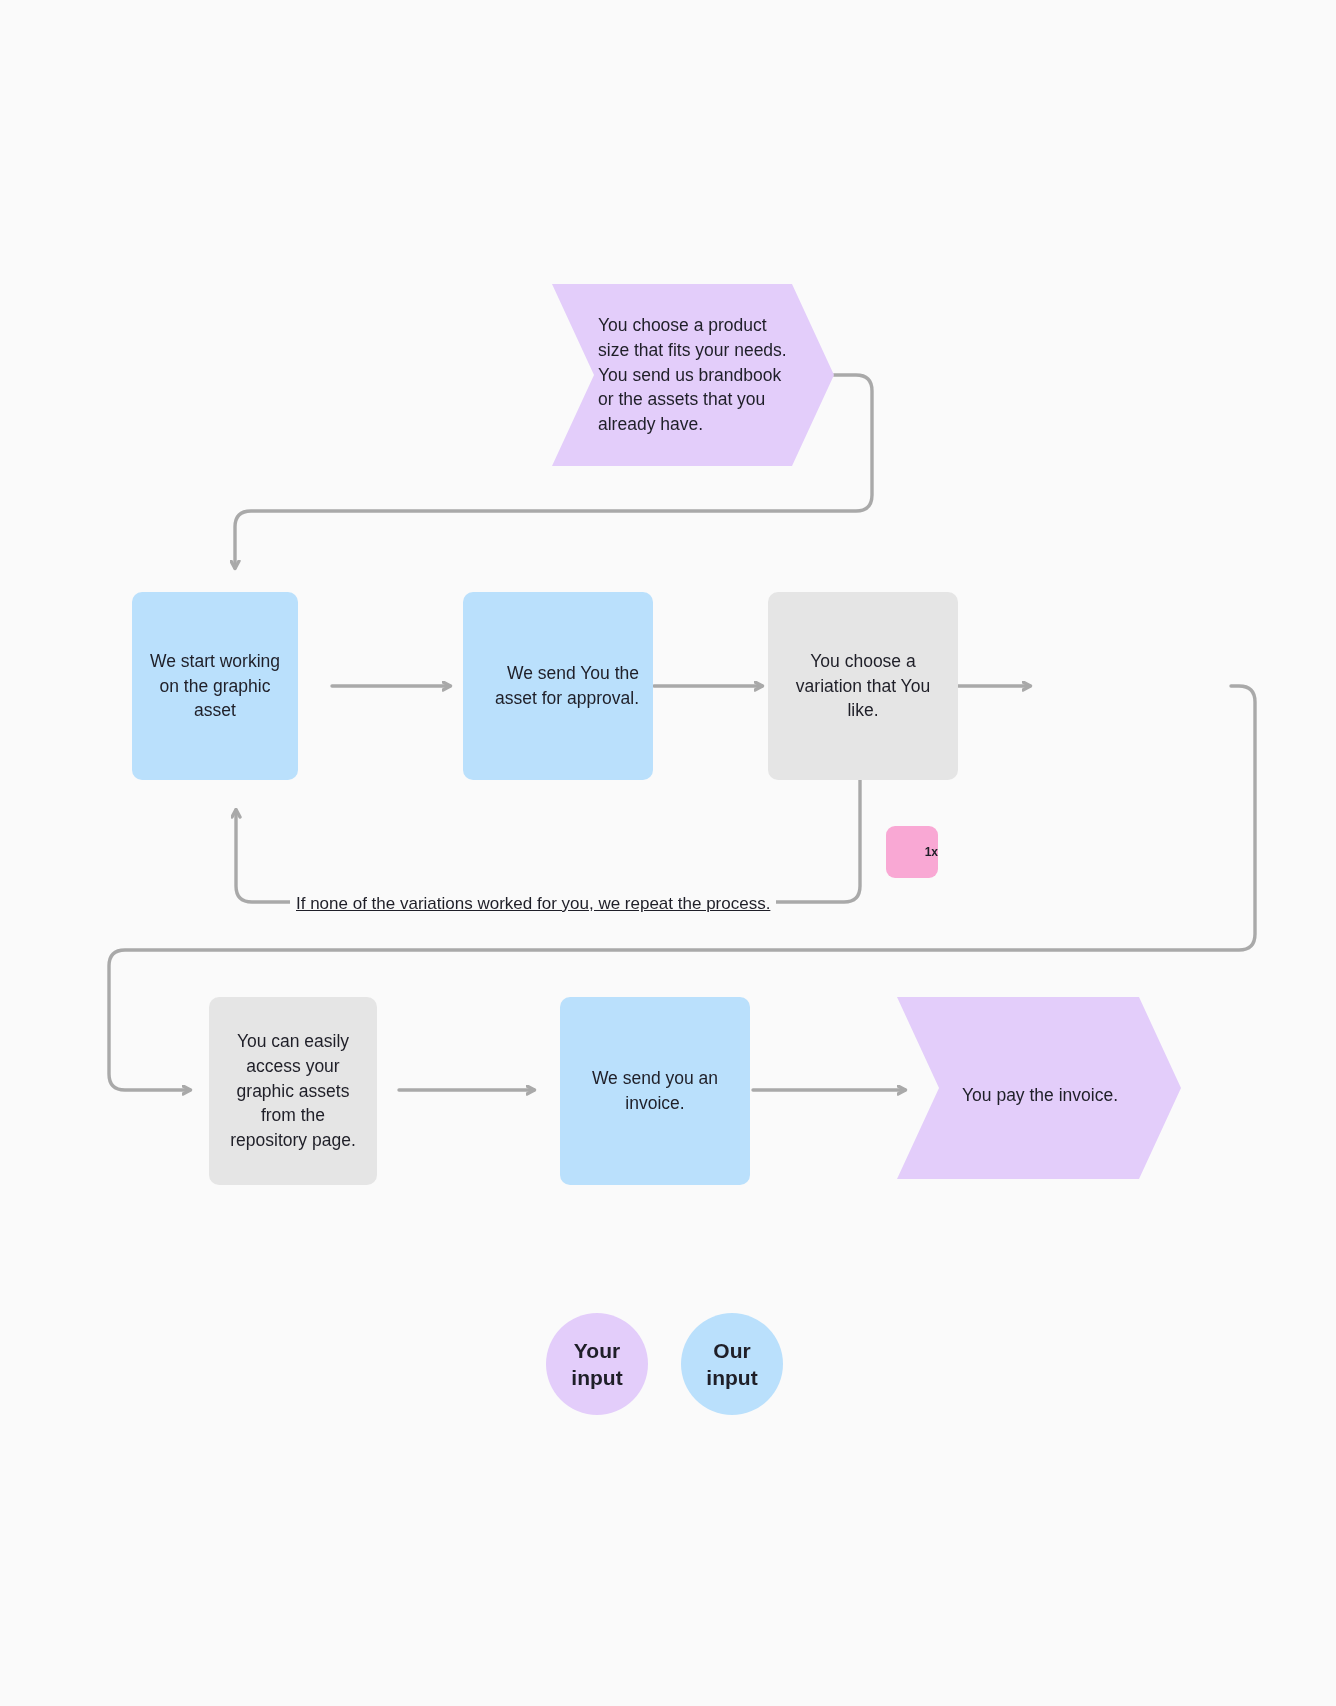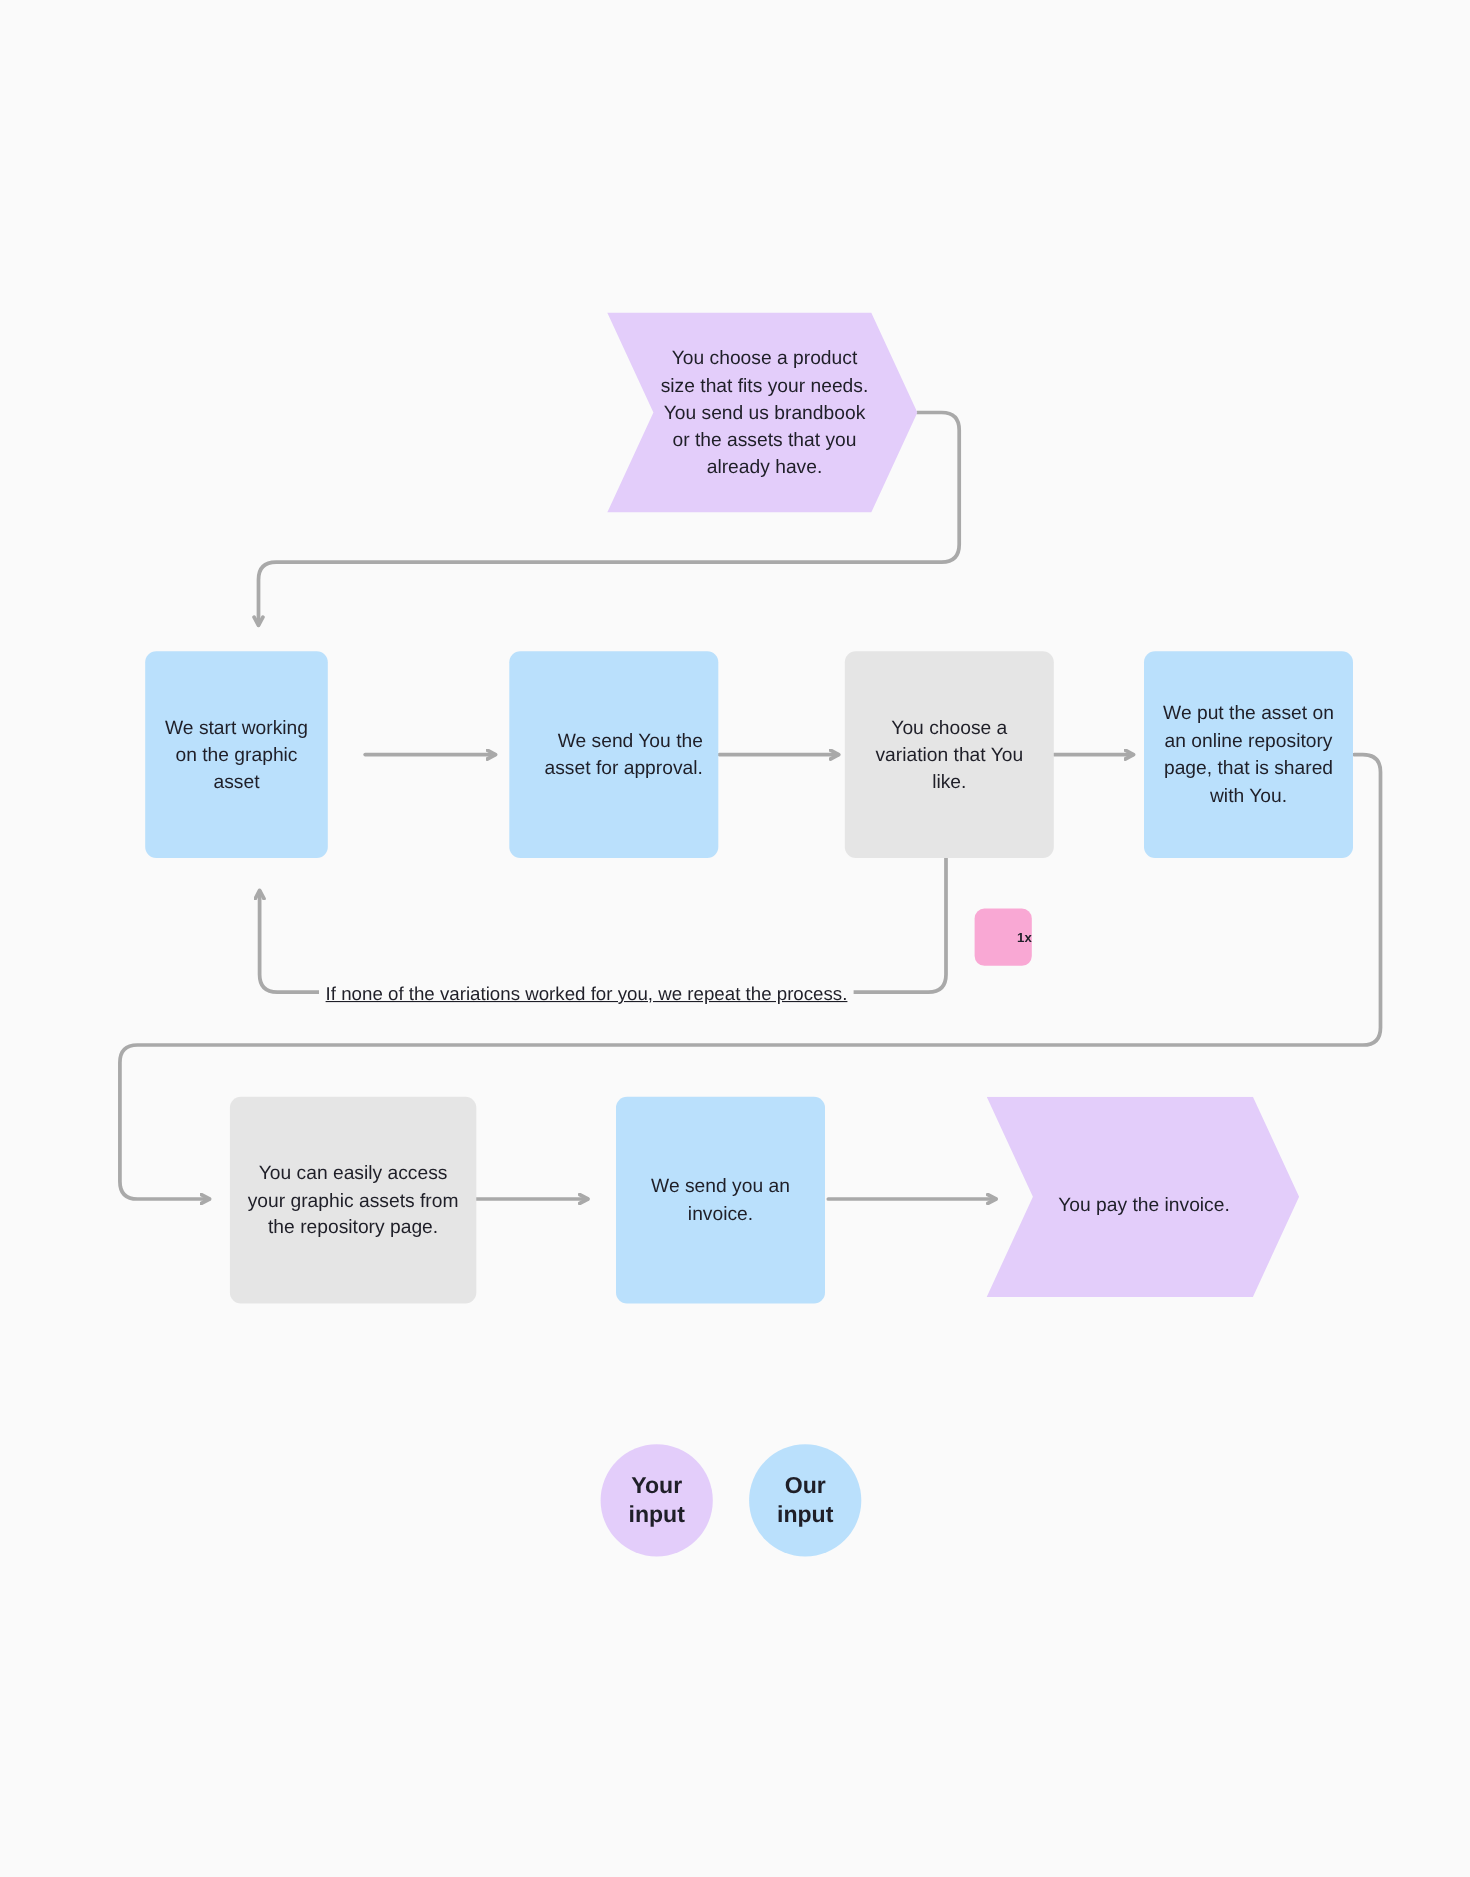--- a/index.html
+++ b/index.html
@@ -24,21 +24,21 @@
   .rect{border-radius:10px;}
   .blue{background:#bae0fc;}
   .purple{background:#e5e5e5;}
   .rect .txt{padding:0 14px;font-size:17.5px;}
 
   .chev{position:absolute;}
   .chev .shape{position:absolute;inset:0;}
   .chev .txt{
     position:absolute;inset:0;
     display:flex;align-items:center;justify-content:center;
-    text-align:center;font-size:17.5px;line-height:1.42;
+    font-size:17.5px;line-height:1.42;
     box-sizing:border-box;
   }
 
   .badge{
     position:absolute;
     display:flex;align-items:center;justify-content:flex-end;
     background:#f9a8d4;border-radius:9px;
     font-size:12px;font-weight:bold;
   }
 
@@ -107,31 +107,28 @@
   </div>
 
   <div class="node rect blue" style="left:463px;top:592px;width:190px;height:188px;text-align:right;">
     <div class="txt">We send You the asset for approval.</div>
   </div>
 
   <div class="node rect purple" style="left:768px;top:592px;width:190px;height:188px;">
     <div class="txt">You choose a variation that You like.</div>
   </div>
 
-  <div class="node rect blue" style="left:1040px;top:592px;width:190px;height:188px;">
-    <div class="txt">We put the asset on an online repository page, that is shared with You.</div>
-  </div>
 
   <div class="badge" style="left:886px;top:826px;width:52px;height:52px;">
     <span>1x</span>
   </div>
 
   <div class="loop-label" style="left:290px;top:895px;">If none of the variations worked for you, we repeat the process.</div>
 
-  <div class="node rect purple" style="left:209px;top:997px;width:224px;height:188px;">
+  <div class="node rect purple" style="left:209px;top:997px;width:168px;height:188px;">
     <div class="txt">You can easily access your graphic assets from the repository page.</div>
   </div>
 
   <div class="node rect blue" style="left:560px;top:997px;width:190px;height:188px;">
     <div class="txt">We send you an invoice.</div>
   </div>
 
   <div class="chev" style="left:885px;top:997px;width:296px;height:196px;">
     <svg class="shape" viewBox="0 0 296 182" preserveAspectRatio="none">
       <path d="M12,0 L254,0 L296,91 L254,182 L12,182 L54,91 Z" fill="#e3cdfa"></path>

